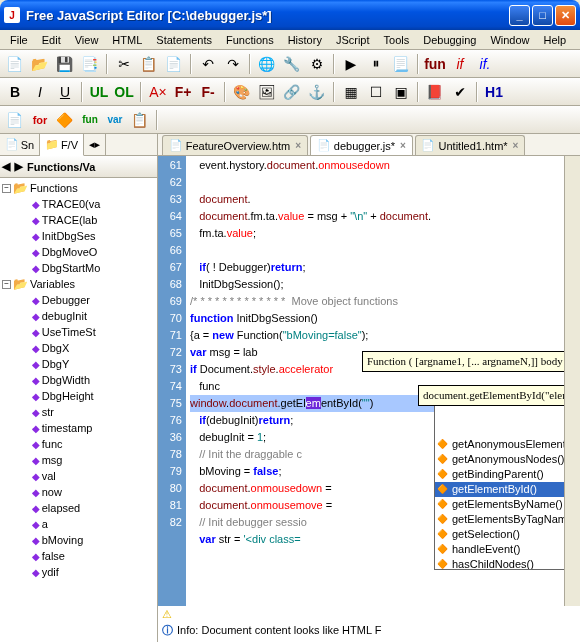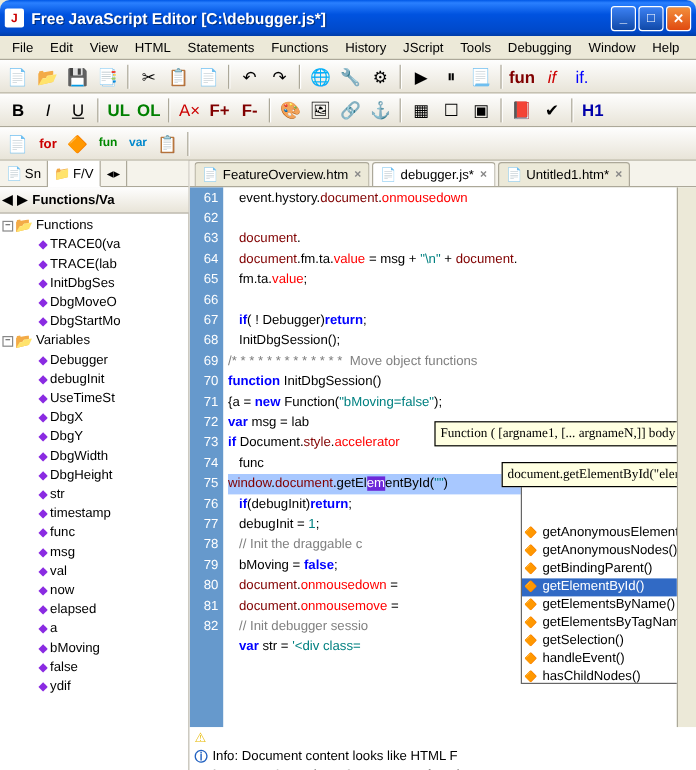--- a/index.html
+++ b/index.html
@@ -55,21 +55,21 @@
 .warn { color:#e6b800; }
 .info { color:#2060c0; font-weight:bold; }
 .ok { color:#c00; font-weight:bold; }
 .scroll-v { width:16px; background:#ece9d8; border-left:1px solid #aca899; position:relative; }
 .txt-b { font-weight:bold; }
 .txt-i { font-style:italic; }
 .txt-u { text-decoration:underline; }
 .clr-green { color:#008000; font-weight:bold; }
 .clr-brown { color:#800000; font-weight:bold; }
 .clr-red { color:#c00; font-style:italic; }
-.clr-blue { color:#0000ff; }
+.clr-blue { color:#0000ff; font-style:italic; }
 </style>
 </head>
 <body>
 
 <div class="titlebar">
   <span class="icon">J</span>
   <span class="title">Free JavaScript Editor     [C:\debugger.js*]</span>
   <div class="winbtns">
     <div class="winbtn min">_</div>
     <div class="winbtn max">□</div>
@@ -307,21 +307,21 @@
           <div>67</div>
           <div>68</div>
           <div>69</div>
           <div>70</div>
           <div>71</div>
           <div>72</div>
           <div>73</div>
           <div>74</div>
           <div>75</div>
           <div>76</div>
-          <div>77</div>
+          <div>36</div>
           <div>78</div>
           <div>79</div>
           <div>80</div>
           <div>81</div>
           <div>82</div>
       </div>
       <div class="code">   event.hystory.<span class="obj">document</span>.<span class="prop">onmousedown</span>
 
    <span class="obj">document</span>.
    <span class="obj">document</span>.fm.ta.<span class="prop">value</span> = msg + <span class="str">"\n"</span> + <span class="obj">document</span>.

